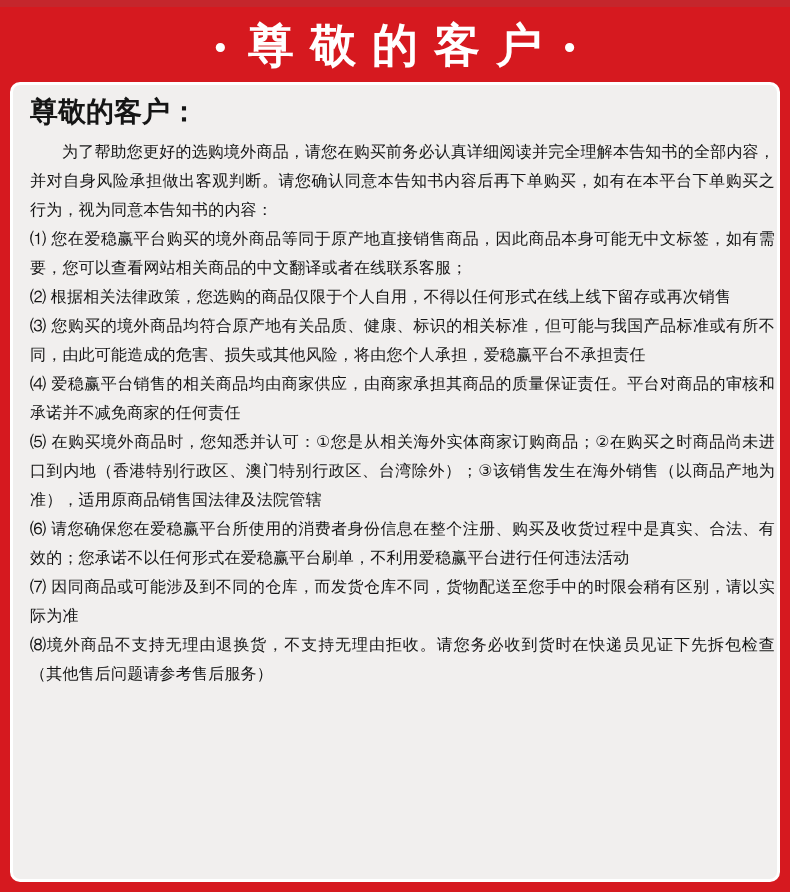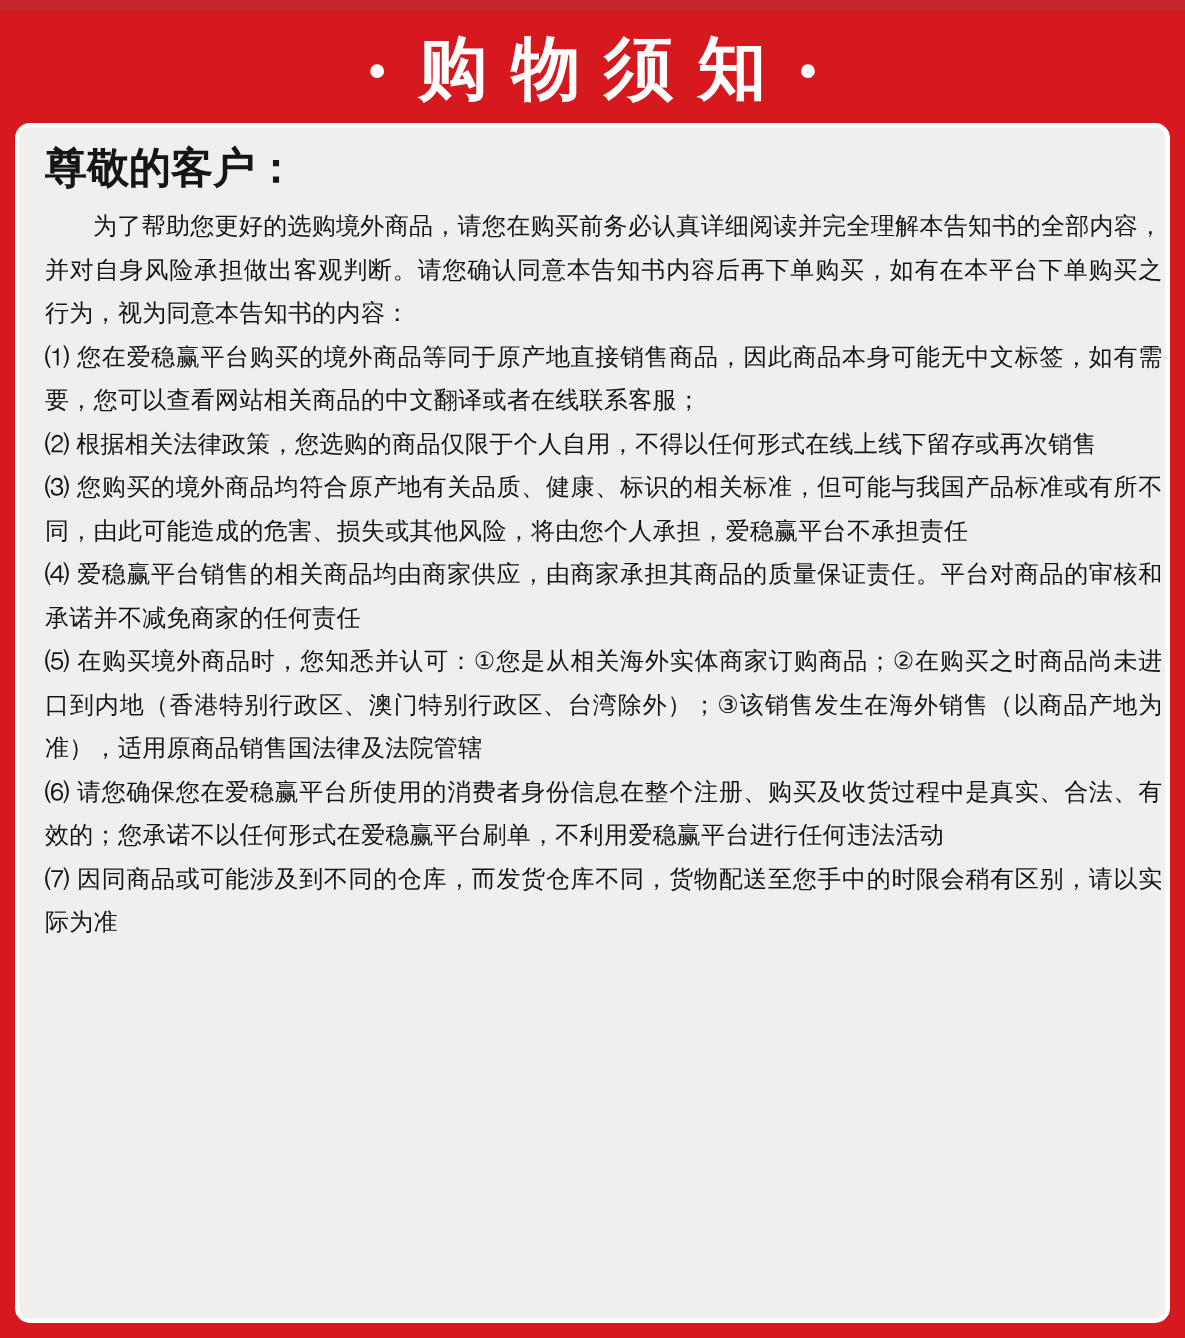--- a/index.html
+++ b/index.html
@@ -65,31 +65,32 @@
 </style>
 </head>
 <body>
 
 <div class="page">
 
   <div class="top-stripe"></div>
 
   <div class="header">
     <span class="bullet">•</span>
-    <h1 class="title">购物须知</h1>
+    <h1 class="title">尊敬的客户</h1>
     <span class="bullet">•</span>
   </div>
 
   <div class="card">
     <h2 class="greeting">尊敬的客户：</h2>
     <div class="body-text">
       <p class="intro">为了帮助您更好的选购境外商品，请您在购买前务必认真详细阅读并完全理解本告知书的全部内容，并对自身风险承担做出客观判断。请您确认同意本告知书内容后再下单购买，如有在本平台下单购买之行为，视为同意本告知书的内容：</p>
       <p>⑴ 您在爱稳赢平台购买的境外商品等同于原产地直接销售商品，因此商品本身可能无中文标签，如有需要，您可以查看网站相关商品的中文翻译或者在线联系客服；</p>
       <p>⑵ 根据相关法律政策，您选购的商品仅限于个人自用，不得以任何形式在线上线下留存或再次销售</p>
       <p>⑶ 您购买的境外商品均符合原产地有关品质、健康、标识的相关标准，但可能与我国产品标准或有所不同，由此可能造成的危害、损失或其他风险，将由您个人承担，爱稳赢平台不承担责任</p>
       <p>⑷ 爱稳赢平台销售的相关商品均由商家供应，由商家承担其商品的质量保证责任。平台对商品的审核和承诺并不减免商家的任何责任</p>
       <p>⑸ 在购买境外商品时，您知悉并认可：①您是从相关海外实体商家订购商品；②在购买之时商品尚未进口到内地（香港特别行政区、澳门特别行政区、台湾除外）；③该销售发生在海外销售（以商品产地为准），适用原商品销售国法律及法院管辖</p>
       <p>⑹ 请您确保您在爱稳赢平台所使用的消费者身份信息在整个注册、购买及收货过程中是真实、合法、有效的；您承诺不以任何形式在爱稳赢平台刷单，不利用爱稳赢平台进行任何违法活动</p>
       <p>⑺ 因同商品或可能涉及到不同的仓库，而发货仓库不同，货物配送至您手中的时限会稍有区别，请以实际为准</p>
+      <p>⑻境外商品不支持无理由退换货，不支持无理由拒收。请您务必收到货时在快递员见证下先拆包检查（其他售后问题请参考售后服务）</p>
     </div>
   </div>
 
 </div>
 
 </body></html>

